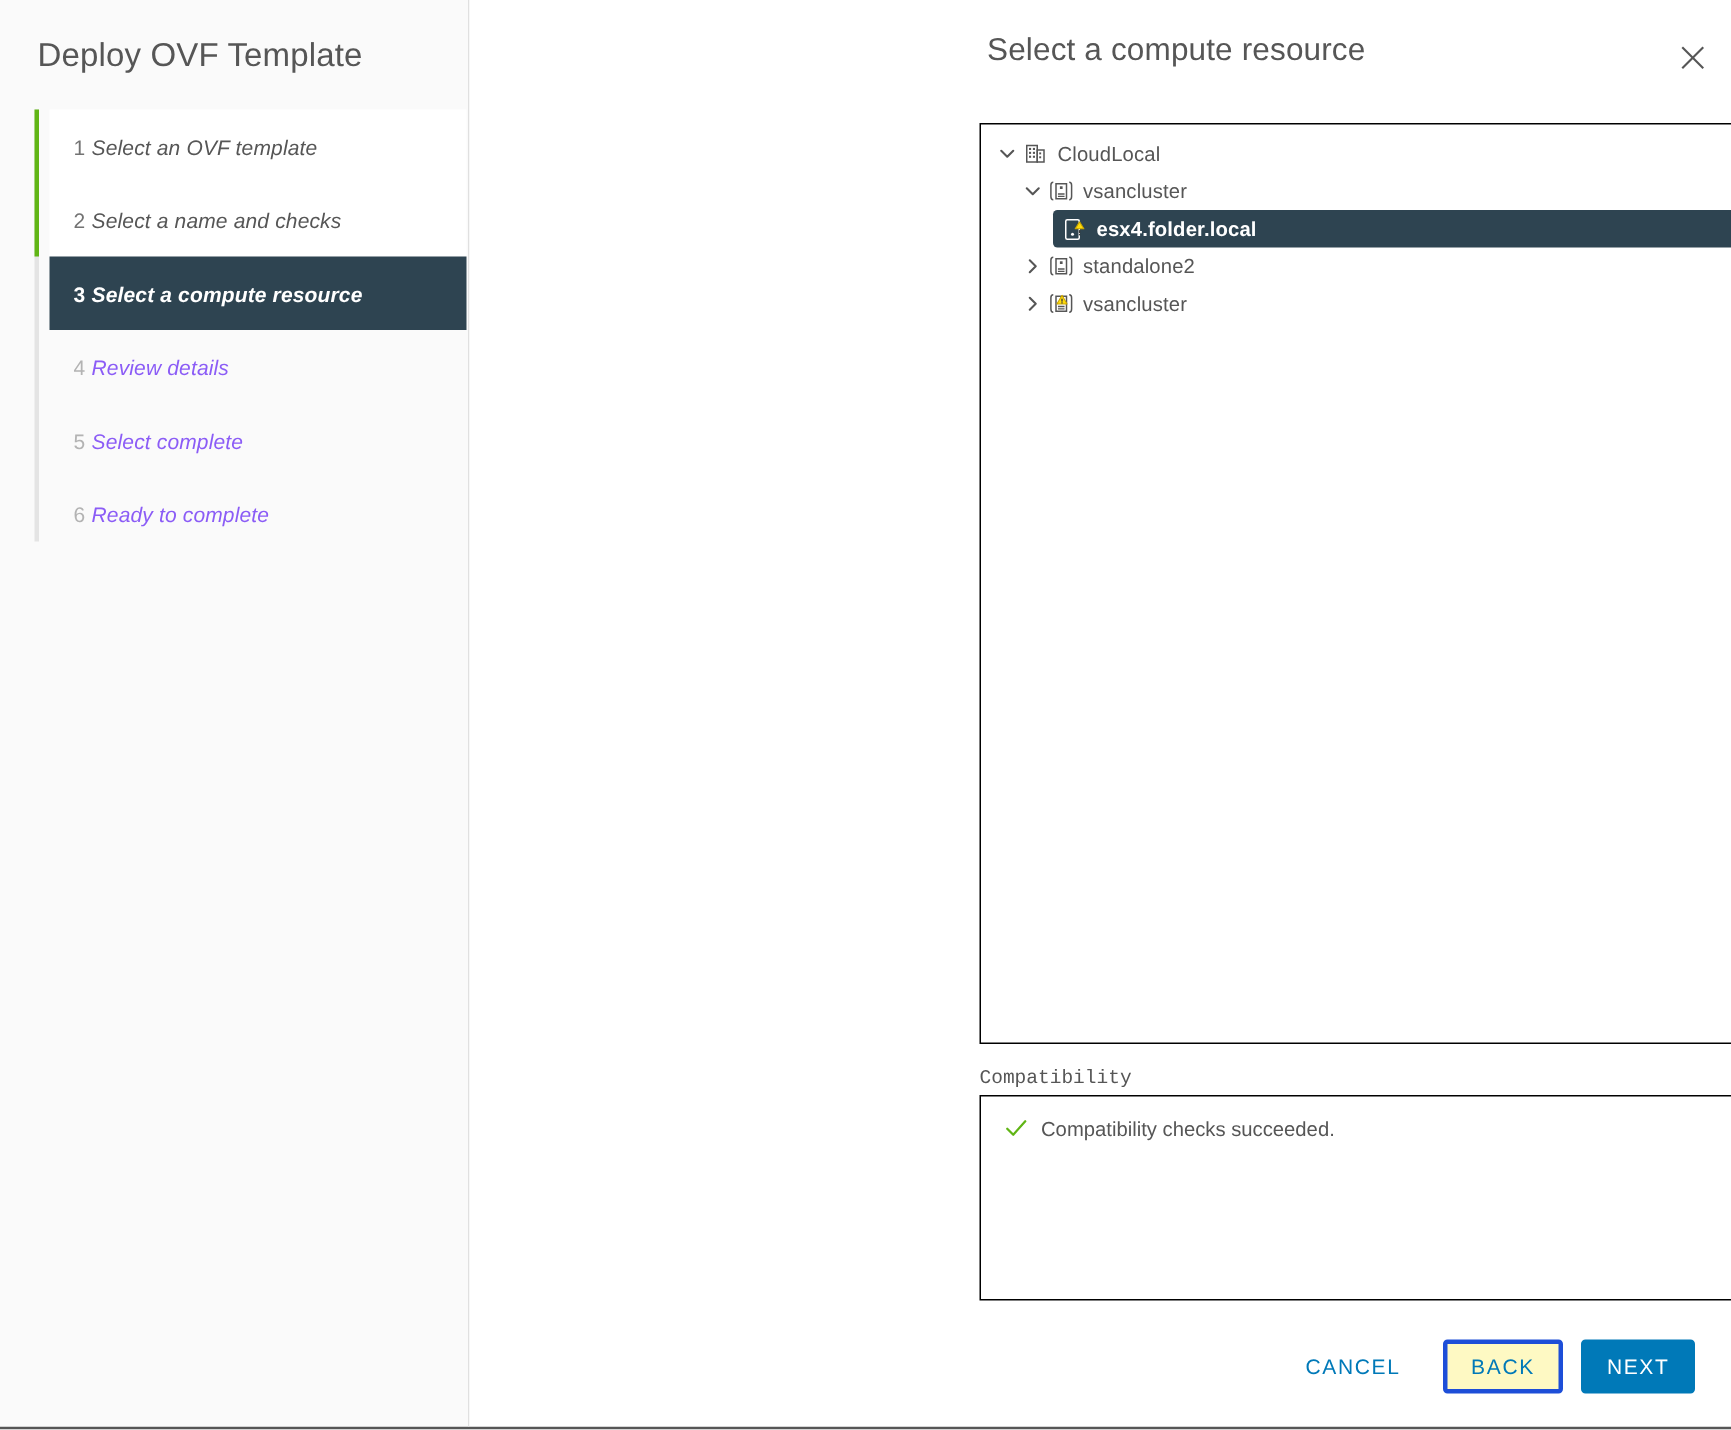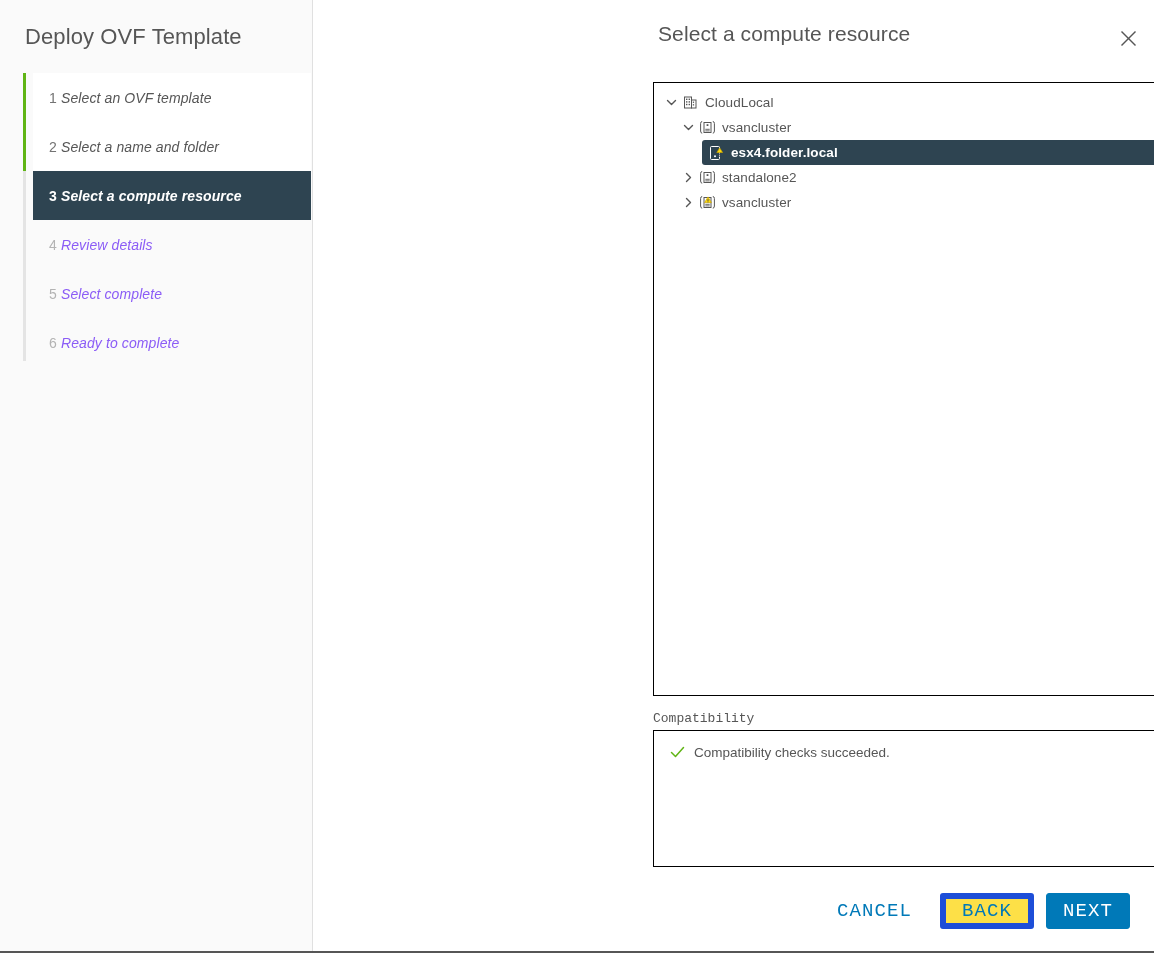--- a/index.html
+++ b/index.html
@@ -232,41 +232,41 @@
   
   #footer {
     position: absolute;
     right: 24px;
     bottom: 22px;
     display: flex;
     align-items: center;
     gap: 0;
   }
   .btn {
-    font-family: Liberation Mono, monospace;
-    font-size: 19px;
+    font-family: Liberation Sans, sans-serif;
+    font-size: 14px;
     letter-spacing: 1.1px;
     cursor: pointer;
     border-radius: 3px;
     height: 36px;
     display: inline-flex;
     align-items: center;
     justify-content: center;
     padding: 0 16px;
     text-align: center;
   }
   .btn-flat {
     background: transparent;
     border: none;
     color: #0079b8;
     margin-right: 12px;
   }
   .btn-outline {
-    background: #fde047;
-    border: 6px solid #1d4ed8;
+    background: #fef9c3;
+    border: 3px solid #1d4ed8;
     color: #0079b8;
     min-width: 74px;
     margin-right: 12px;
   }
   .btn-primary {
     background: #0079b8;
     border: 1px solid #0079b8;
     color: #ffffff;
     min-width: 74px;
   }
@@ -283,21 +283,21 @@
       <div class="rail-base"></div>
       <div class="rail-done"></div>
 
       <div class="step done">
         <span class="step-num">1</span>
         <span class="step-label">Select an OVF template</span>
       </div>
 
       <div class="step done">
         <span class="step-num">2</span>
-        <span class="step-label">Select a name and folder</span>
+        <span class="step-label">Select a name and checks</span>
       </div>
 
       <div class="step active">
         <span class="step-num">3</span>
         <span class="step-label">Select a compute resource</span>
       </div>
 
       <div class="step pending">
         <span class="step-num">4</span>
         <span class="step-label">Review details</span>

